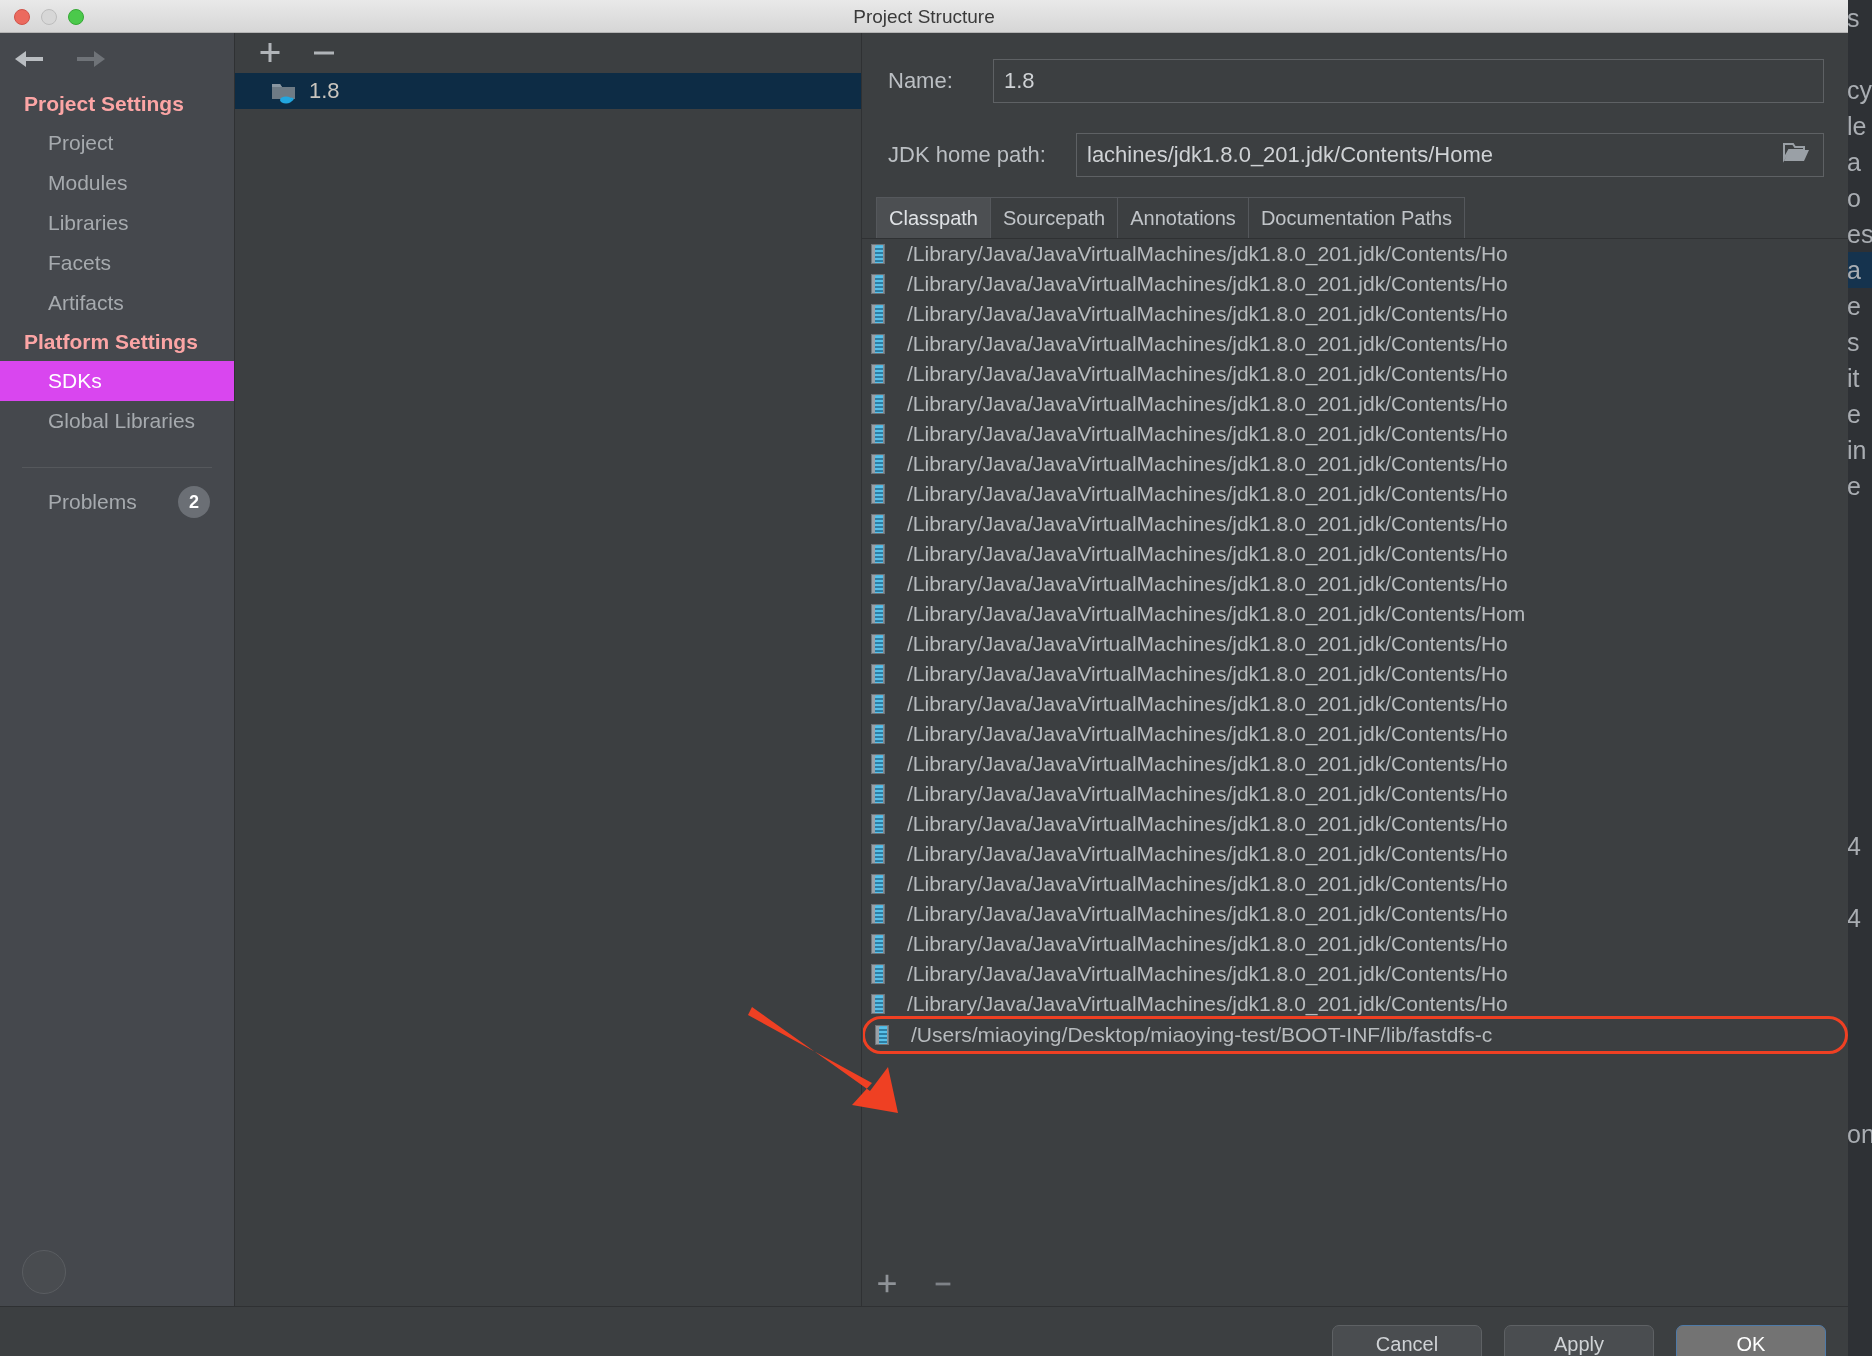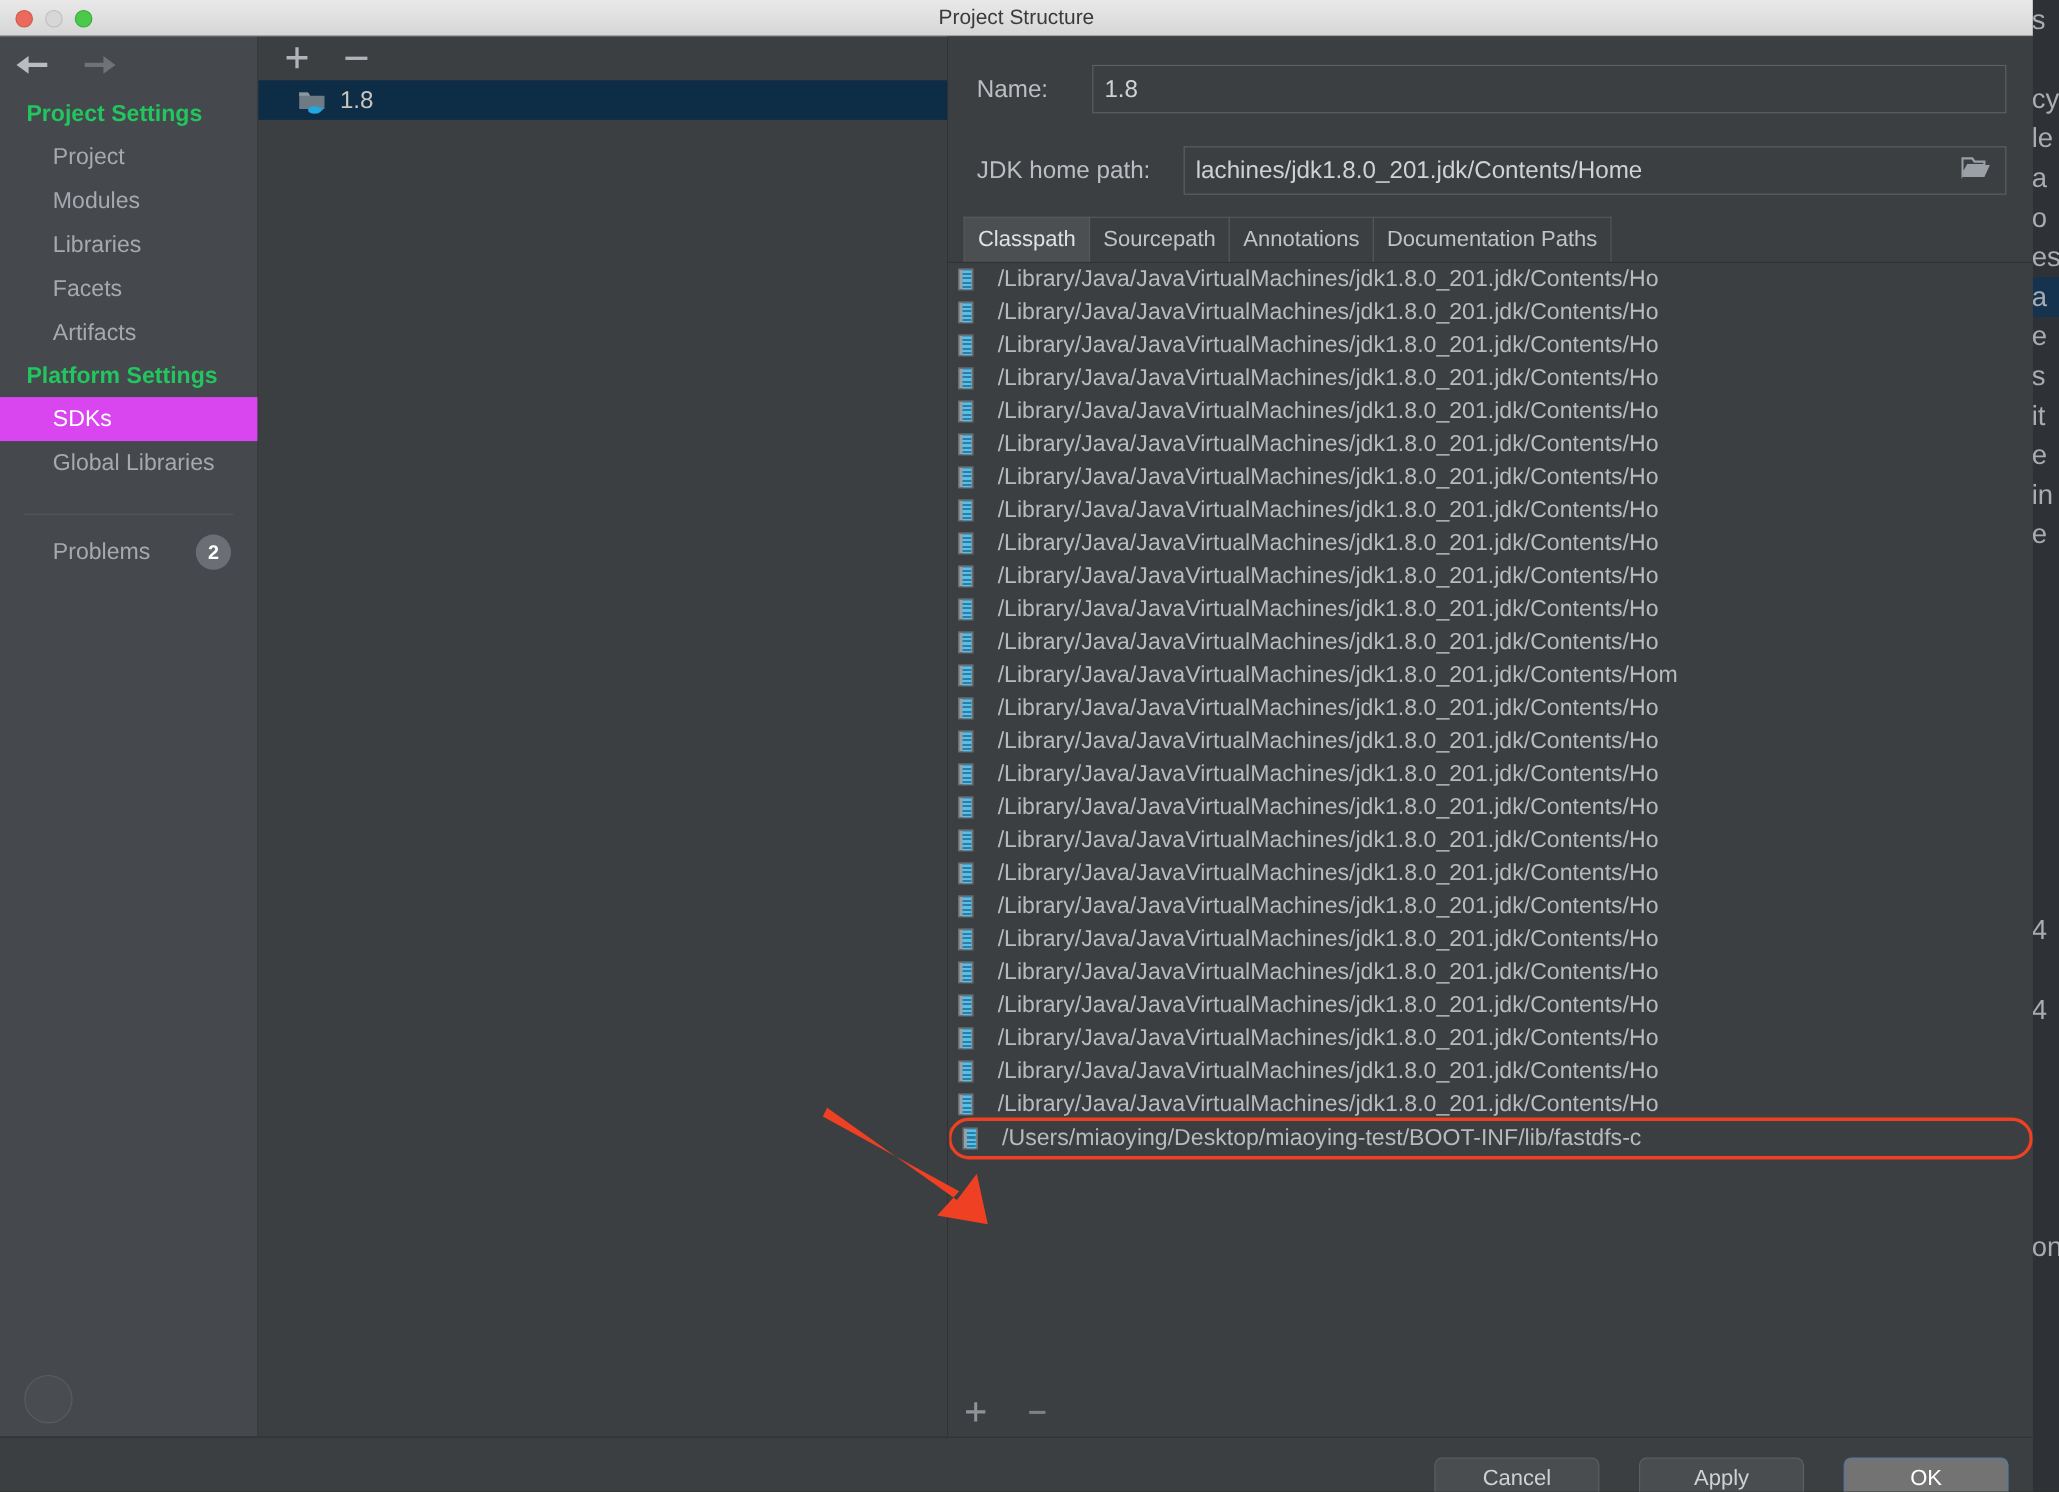--- a/index.html
+++ b/index.html
@@ -65,21 +65,21 @@
     border-right: 1px solid #2f3133;
     display: flex;
     flex-direction: column;
     flex: 0 0 auto;
   }
   .nav-arrows { height: 52px; display: flex; align-items: center; padding-left: 12px; gap: 28px; }
   .arrow-btn { width: 34px; height: 28px; display: flex; align-items: center; justify-content: center; }
   .arrow-btn svg { display: block; }
 
   .group-title {
-    color: #22c55e;
+    color: #fca5a5;
     font-size: 21px;
     font-weight: bold;
     padding: 7px 0 7px 24px;
   }
   .nav-item {
     color: #a6aaae;
     font-size: 21px;
     padding: 8px 0 8px 48px;
     white-space: nowrap;
   }
@@ -216,21 +216,21 @@
 
   
   .bottombar {
     height: 50px;
     background: #3c3f41;
     border-top: 1px solid #2f3133;
     display: flex;
     align-items: center;
     justify-content: flex-end;
     padding-right: 22px;
-    gap: 36px;
+    gap: 22px;
     flex: 0 0 auto;
   }
   .btn {
     min-width: 150px;
     height: 40px;
     border-radius: 7px;
     border: 1px solid #5e6164;
     background: #4a4d50;
     color: #cfd2d5;
     font-size: 20px;

